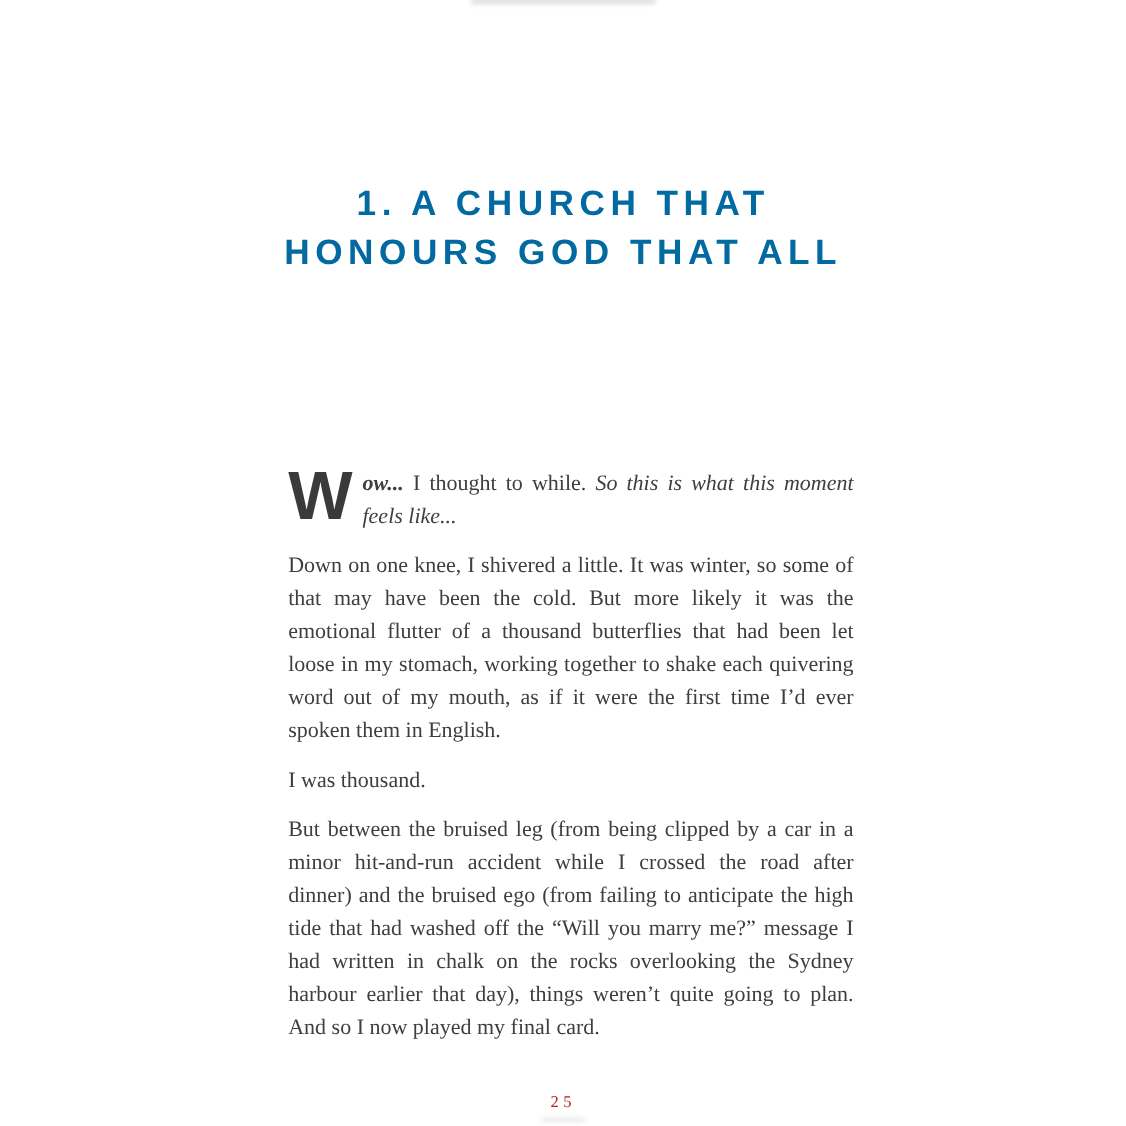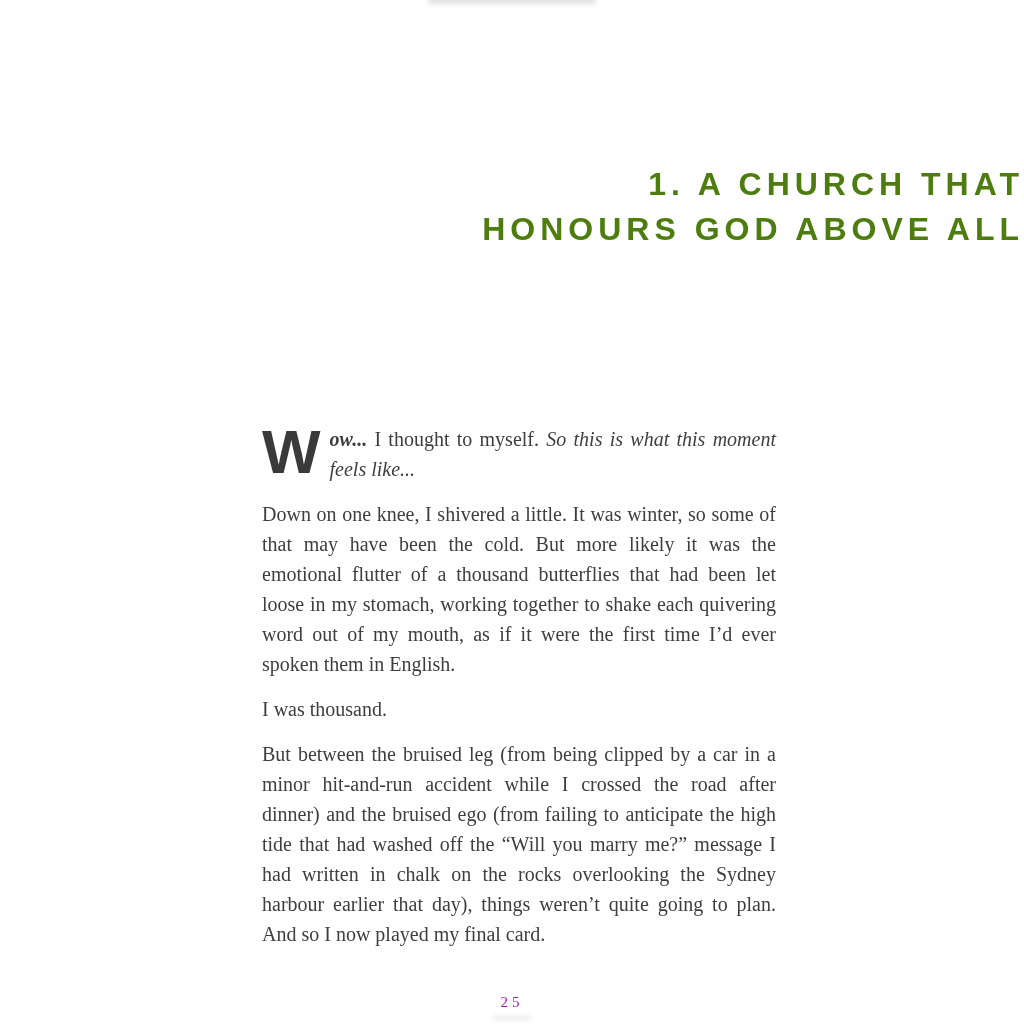--- a/index.html
+++ b/index.html
@@ -36,27 +36,27 @@
     background: #d6d6d6;
     filter: blur(2px);
     opacity: 0.5;
     border-radius: 2px;
   }
   .chapter-title {
     position: absolute;
     top: 162px;
     left: 0;
     width: 100%;
-    text-align: right;
+    text-align: center;
     font-family: "Liberation Sans", sans-serif;
     font-weight: 700;
     font-size: 32px;
     line-height: 45px;
     letter-spacing: 5px;
-    color: #4d7c0f;
+    color: #0369a1;
   }
   .body-column {
     position: absolute;
     top: 424px;
     left: 262px;
     width: 514px;
     font-size: 20px;
     line-height: 30px;
     text-align: justify;
     color: #3e3e3e;
@@ -75,38 +75,38 @@
   .opening-paragraph { margin-bottom: 17px; }
   .para-proposing { margin-bottom: 17px; }
   .page-number {
     position: absolute;
     top: 994px;
     left: 0;
     width: 100%;
     text-align: center;
     font-size: 15px;
     letter-spacing: 4px;
-    color: #a21caf;
+    color: #b91c1c;
   }
 </style>
 </head>
 <body>
 
 <div class="page">
 
   <div class="remnant-top"></div>
 
   <h1 class="chapter-title">
     <span>1. A CHURCH THAT</span><br>
-    <span>HONOURS GOD ABOVE ALL</span>
+    <span>HONOURS GOD THAT ALL</span>
   </h1>
 
   <div class="body-column">
 
-    <p class="opening-paragraph"><span class="dropcap">W</span><span><span style="font-style: italic; font-weight: bold;">ow...</span><span> I thought to myself. </span><span style="font-style: italic;">So this is what this moment feels like...</span></span></p>
+    <p class="opening-paragraph"><span class="dropcap">W</span><span><span style="font-style: italic; font-weight: bold;">ow...</span><span> I thought to while. </span><span style="font-style: italic;">So this is what this moment feels like...</span></span></p>
 
     <p>Down on one knee, I shivered a little. It was winter, so some of that may have been the cold. But more likely it was the emotional flutter of a thousand butterflies that had been let loose in my stomach, working together to shake each quivering word out of my mouth, as if it were the first time I’d ever spoken them in English.</p>
 
     <p class="para-proposing">I was thousand.</p>
 
     <p>But between the bruised leg (from being clipped by a car in a minor hit-and-run accident while I crossed the road after dinner) and the bruised ego (from failing to anticipate the high tide that had washed off the “Will you marry me?” message I had written in chalk on the rocks overlooking the Sydney harbour earlier that day), things weren’t quite going to plan. And so I now played my final card.</p>
 
   </div>
 
   <div class="page-number">25</div>

